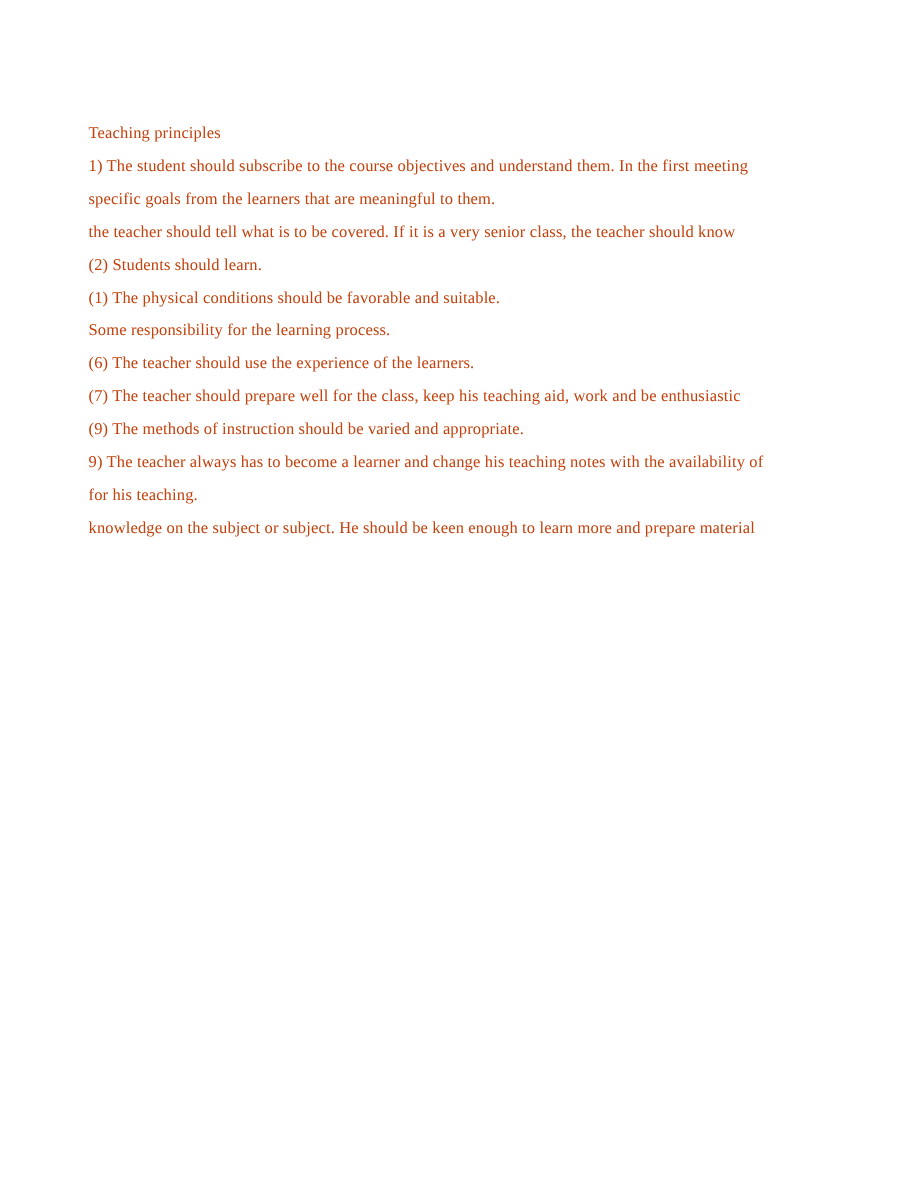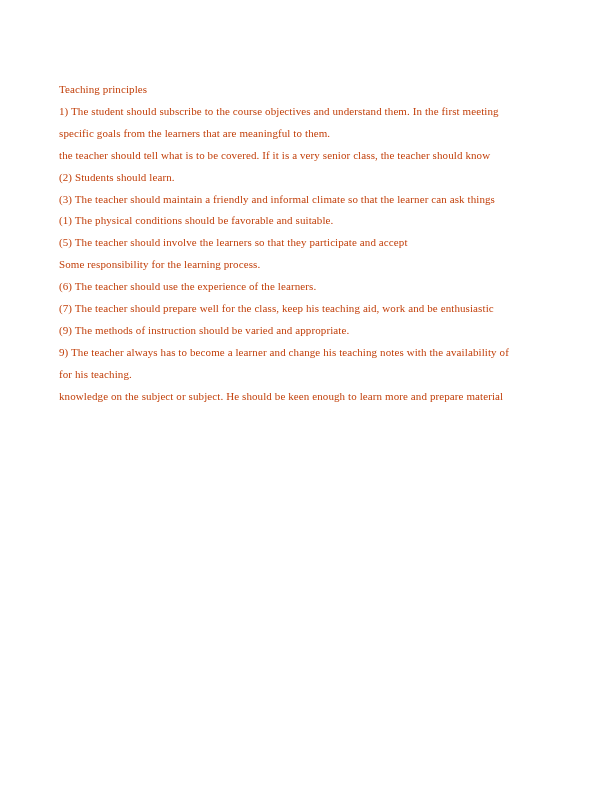--- a/index.html
+++ b/index.html
@@ -39,23 +39,21 @@
 </head>
 <body>
 
 <div class="doc-page">
   <div class="text-block">
     <div class="line">Teaching principles</div>
     <div class="line">1) The student should subscribe to the course objectives and understand them. In the first meeting</div>
     <div class="line">specific goals from the learners that are meaningful to them.</div>
     <div class="line">the teacher should tell what is to be covered. If it is a very senior class, the teacher should know</div>
     <div class="line">(2) Students should learn.</div>
-    <div class="line">(3) The teacher should maintain a friendly and informal climate so that the learner can ask things</div>
     <div class="line">(1) The physical conditions should be favorable and suitable.</div>
-    <div class="line">(5) The teacher should involve the learners so that they participate and accept</div>
     <div class="line">Some responsibility for the learning process.</div>
     <div class="line">(6) The teacher should use the experience of the learners.</div>
     <div class="line">(7) The teacher should prepare well for the class, keep his teaching aid, work and be enthusiastic</div>
     <div class="line">(9) The methods of instruction should be varied and appropriate.</div>
     <div class="line">9) The teacher always has to become a learner and change his teaching notes with the availability of</div>
     <div class="line">for his teaching.</div>
     <div class="line">knowledge on the subject or subject. He should be keen enough to learn more and prepare material</div>
   </div>
 </div>
 

